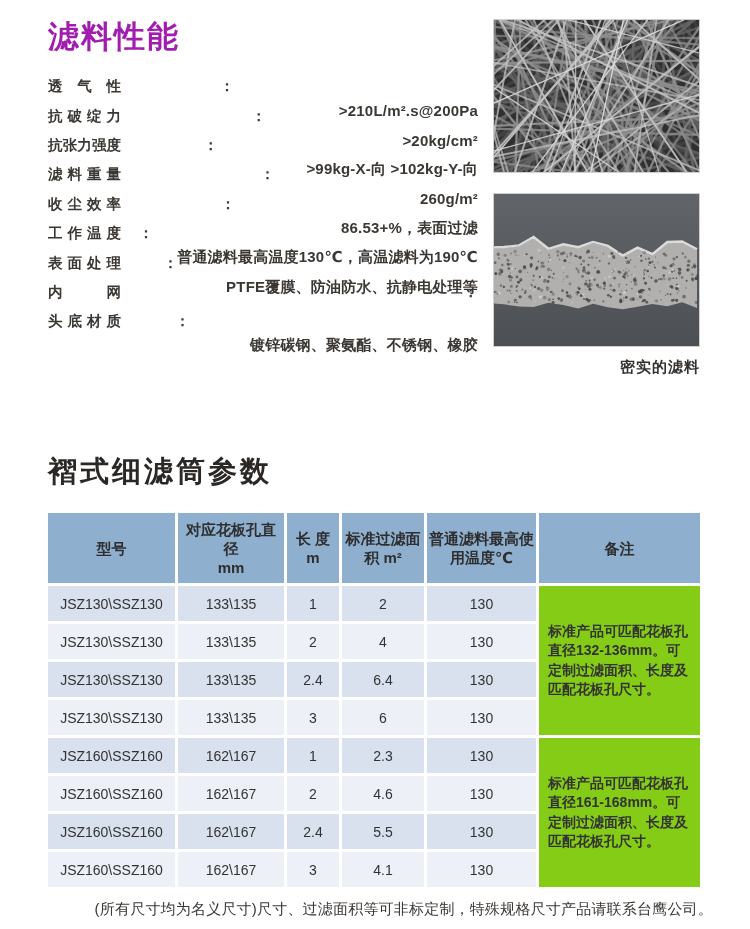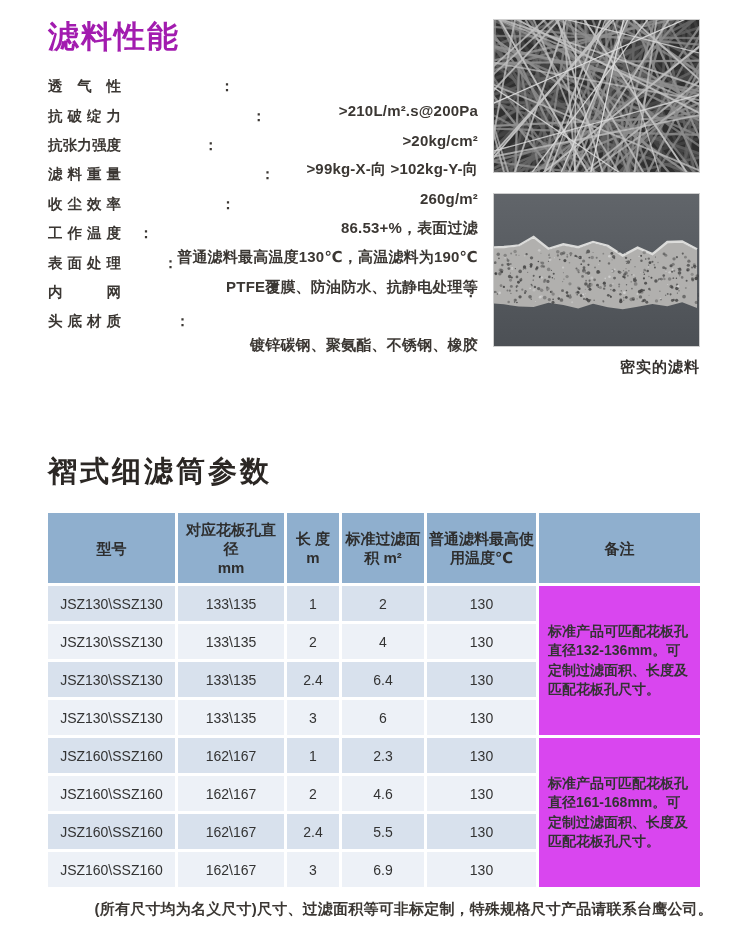--- a/index.html
+++ b/index.html
@@ -50,31 +50,31 @@
     display:flex;align-items:center;justify-content:center;
     font-size:14px;color:#333;text-align:center;
   }
   .th{
     background:#8fafce;font-weight:bold;font-size:15px;color:#2e2e2e;
     white-space:pre-line;line-height:19px;padding:0 2px;
   }
   .r-odd{background:#d8e1ed;}
   .r-even{background:#edf1f7;}
   .remark-cell{
-    grid-column:6;background:#d946ef;
+    grid-column:6;background:#84cc16;
     display:flex;align-items:center;justify-content:center;
     font-size:14px;font-weight:bold;line-height:19.5px;color:#333;
     padding:0 9px;text-align:left;
   }
   .remark-1{grid-row:2 / span 4;}
   .remark-2{grid-row:6 / span 4;}
 
   .table-footnote{
     position:absolute;left:35px;top:900px;width:678px;text-align:right;
-    font-size:15px;font-weight:bold;color:#3b3733;letter-spacing:.2px;
+    font-size:15px;font-weight:normal;color:#3b3733;letter-spacing:.2px;
   }
 </style>
 </head>
 <body>
 
 <div class="page-title">滤料性能</div>
 
 <div class="spec-list">
   <div class="spec-row">
     <span class="spec-label">透气性</span>
@@ -769,17 +769,17 @@
 
   <div class="cell r-odd">JSZ160\SSZ160</div>
   <div class="cell r-odd">162\167</div>
   <div class="cell r-odd">2.4</div>
   <div class="cell r-odd">5.5</div>
   <div class="cell r-odd">130</div>
 
   <div class="cell r-even">JSZ160\SSZ160</div>
   <div class="cell r-even">162\167</div>
   <div class="cell r-even">3</div>
-  <div class="cell r-even">6.9</div>
+  <div class="cell r-even">4.1</div>
   <div class="cell r-even">130</div>
 </div>
 
 <div class="table-footnote">(所有尺寸均为名义尺寸)尺寸、过滤面积等可非标定制，特殊规格尺寸产品请联系台鹰公司。</div>
 
 </body></html>

